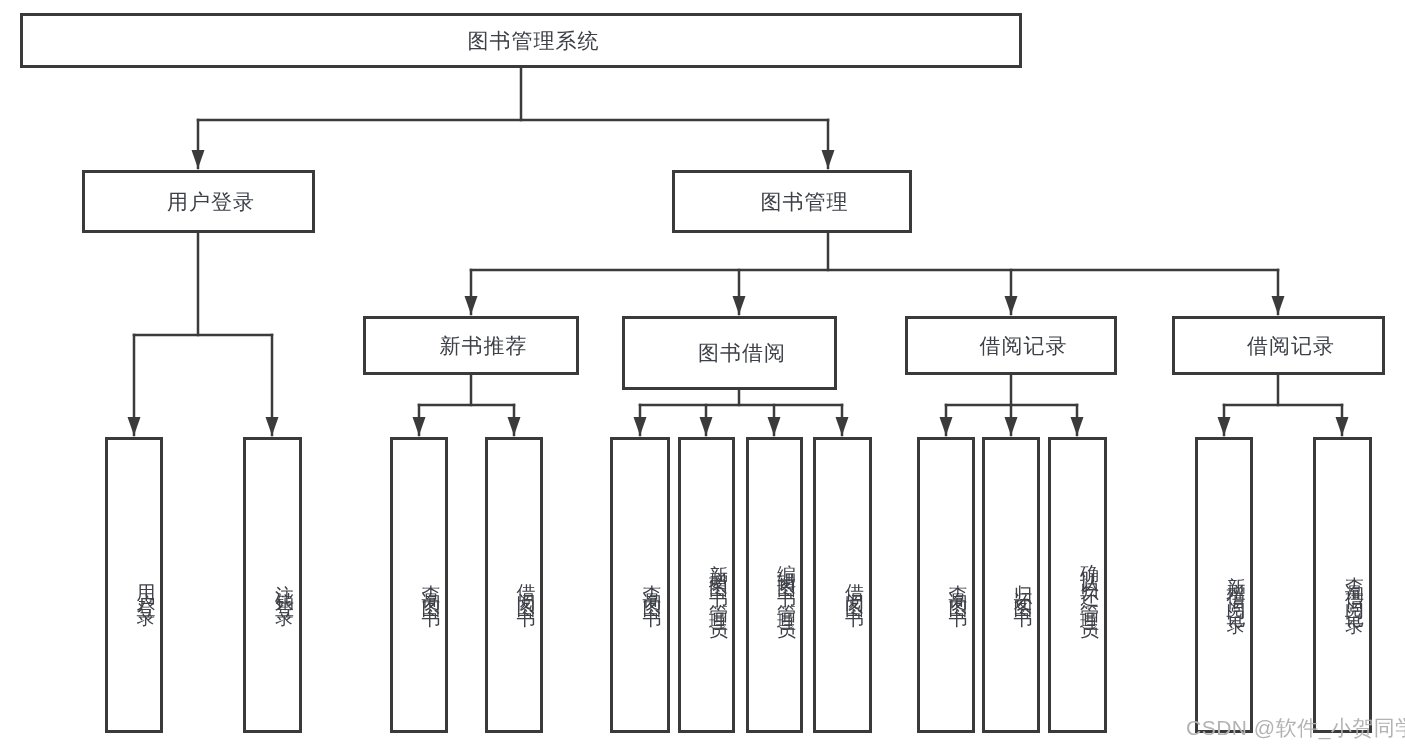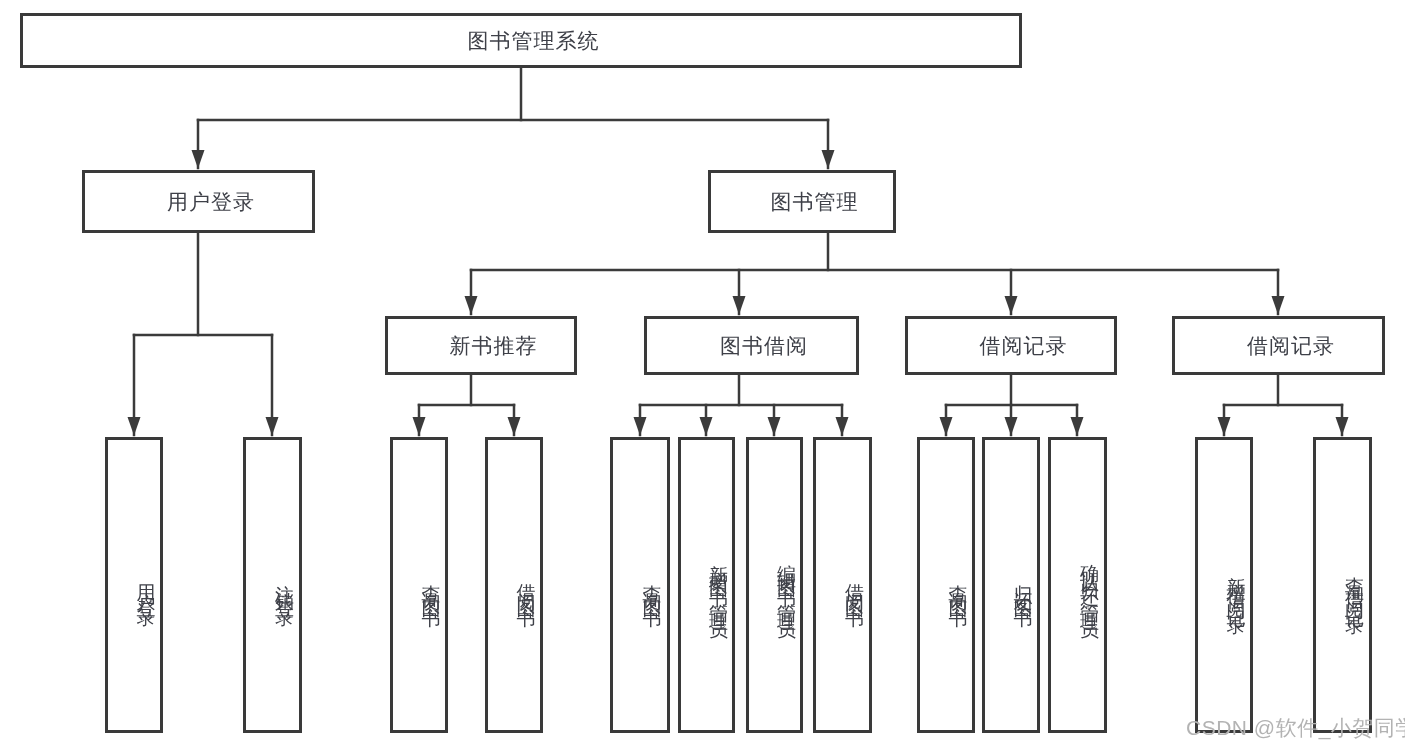--- a/index.html
+++ b/index.html
@@ -107,28 +107,28 @@
     <path class="connector" d="M1342 405 V435" marker-end="url(#arr)"></path>
   </svg>
 
   <div class="box" style="left:20px;top:13px;width:1002px;height:55px">
     <span class="hlabel">图书管理系统</span>
   </div>
 
   <div class="box" style="left:82px;top:170px;width:233px;height:63px">
     <span class="hlabel">用户登录</span>
   </div>
-  <div class="box" style="left:708px;top:170px;width:188px;height:63px">
+  <div class="box" style="left:672px;top:170px;width:240px;height:63px">
     <span class="hlabel">图书管理</span>
   </div>
 
-  <div class="box" style="left:385px;top:316px;width:192px;height:59px">
+  <div class="box" style="left:363px;top:316px;width:216px;height:59px">
     <span class="hlabel">新书推荐</span>
   </div>
-  <div class="box" style="left:644px;top:316px;width:215px;height:59px">
+  <div class="box" style="left:622px;top:316px;width:215px;height:74px">
     <span class="hlabel">图书借阅</span>
   </div>
   <div class="box" style="left:905px;top:316px;width:212px;height:59px">
     <span class="hlabel">借阅记录</span>
   </div>
   <div class="box" style="left:1172px;top:316px;width:213px;height:59px">
     <span class="hlabel">借阅记录</span>
   </div>
 
   <div class="box leaf" style="left:105px;top:437px;width:58px;height:296px">

